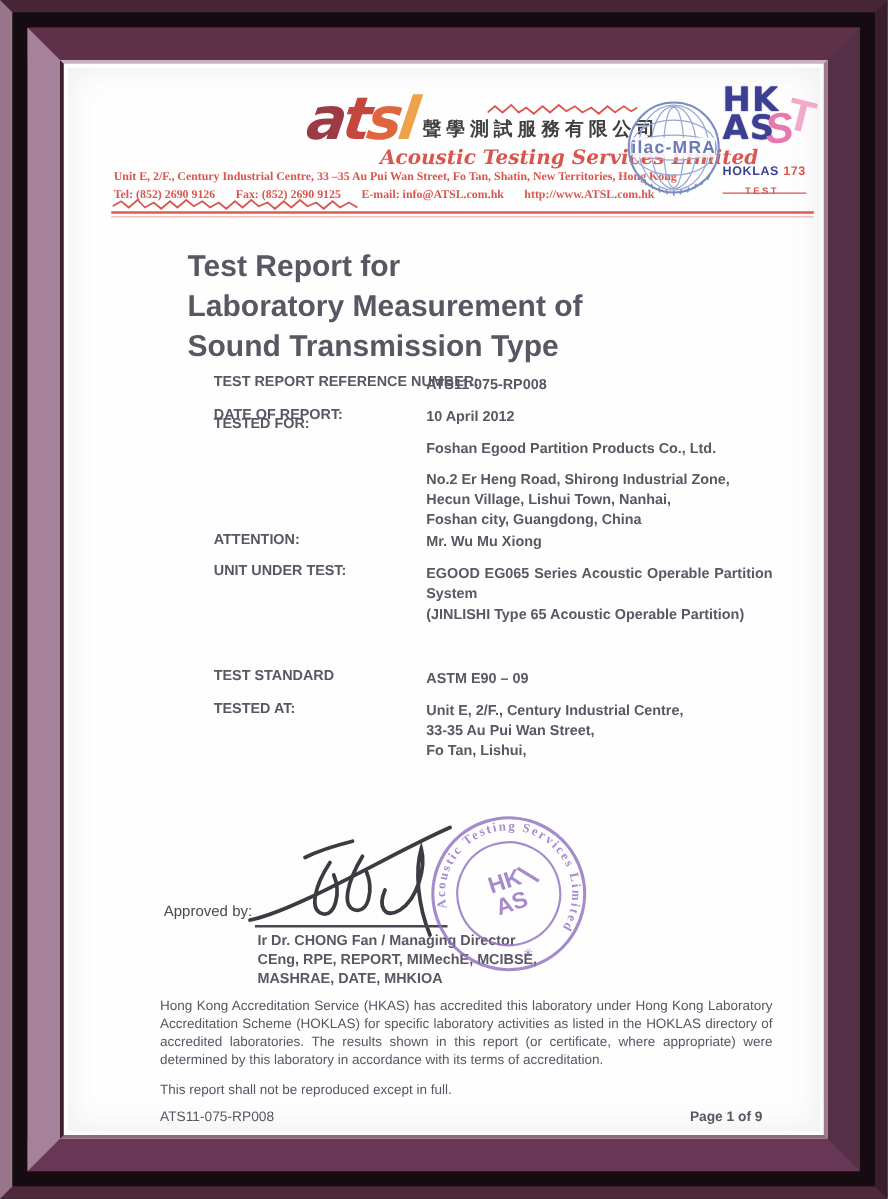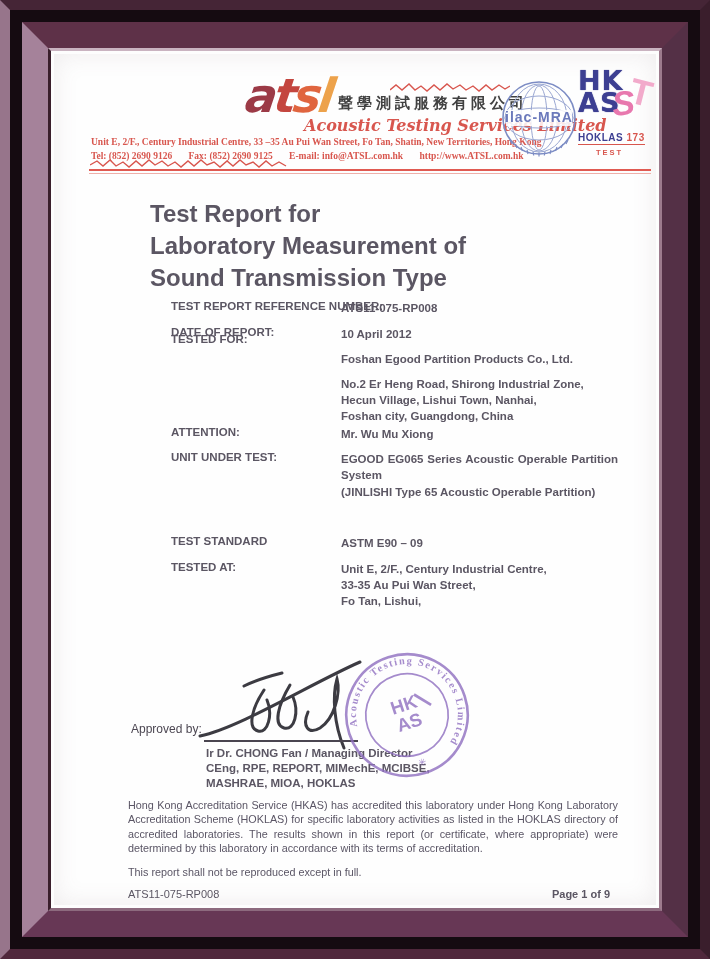--- a/index.html
+++ b/index.html
@@ -37,21 +37,21 @@
   
   .hkas{position:absolute;left:524px;top:16px;width:84px;height:104px;}
   .hkas .big{font-weight:900;font-size:27px;line-height:22px;color:#3d3f92;
       letter-spacing:1px;font-family:"DejaVu Sans",sans-serif;
       text-shadow:0 0 1px #3d3f92;}
   .hkas .pinkS{position:absolute;left:34px;top:14px;font-size:34px;font-style:italic;
       font-weight:bold;color:#e878ae;transform:rotate(-6deg);}
   .hkas .pinkT{position:absolute;left:52px;top:2px;font-size:36px;font-weight:bold;
       color:#f2aacb;transform:rotate(14deg);}
   .hoklas{position:absolute;left:0px;top:62px;font-size:10px;font-weight:900;
-      letter-spacing:.5px;border-bottom:1.5px solid #d8564e;padding-bottom:1px;}
+      letter-spacing:.5px;border-bottom:1.5px solid #d8564e;padding-bottom:11px;}
   .hoklas .n{color:#3d3f92;}
   .hoklas .num{color:#d8564e;}
   .hoklas-sub{position:absolute;left:18px;top:78px;font-size:7.5px;font-weight:bold;
       color:#d8564e;letter-spacing:2px;}
   
   .title{position:absolute;left:75px;top:144px;font-size:24px;font-weight:bold;
       color:#5b5663;line-height:32px;margin-left:21px;}
   
   .lbl{position:absolute;left:78px;font-size:11.5px;font-weight:bold;color:#5b5663;
       white-space:nowrap;margin-left:39px;}
@@ -170,21 +170,21 @@
                 <path d="M 70 36 C 58 54 53 74 64 77 C 74 80 79 60 73 46"></path>
                 <path d="M 96 31 C 84 51 79 71 90 74 C 101 77 105 57 99 43"></path>
                 <path d="M 114 58 C 108 72 114 81 126 74 C 140 65 147 40 143 25 C 138 42 140 70 150 94"></path>
               </g>
             </svg>
             <div class="approved">Approved by:</div>
             <div class="sigline"></div>
             <div class="approver">
               <div>Ir Dr. CHONG Fan / Managing Director</div>
               <div>CEng, RPE, REPORT, MIMechE, MCIBSE,</div>
-              <div>MASHRAE, MIOA, HOKLAS</div>
+              <div>MASHRAE, DATE, MHKIOA</div>
             </div>
 
             <svg class="stamp" viewBox="0 0 120 120">
               <defs>
                 <path id="ringPath" d="M 13 60 A 47 47 0 1 1 107 60 A 47 47 0 1 1 13 60"></path>
               </defs>
               <circle cx="60" cy="60" r="56" fill="none" stroke="#8f6fc0" stroke-width="2.4"></circle>
               <circle cx="60" cy="60" r="38" fill="none" stroke="#8f6fc0" stroke-width="1.6"></circle>
               <text font-family="Liberation Serif, serif" font-size="9.5" font-weight="bold" fill="#8f6fc0" letter-spacing="1.5">
                 <textPath href="#ringPath" startOffset="4">Acoustic Testing Services Limited</textPath>

